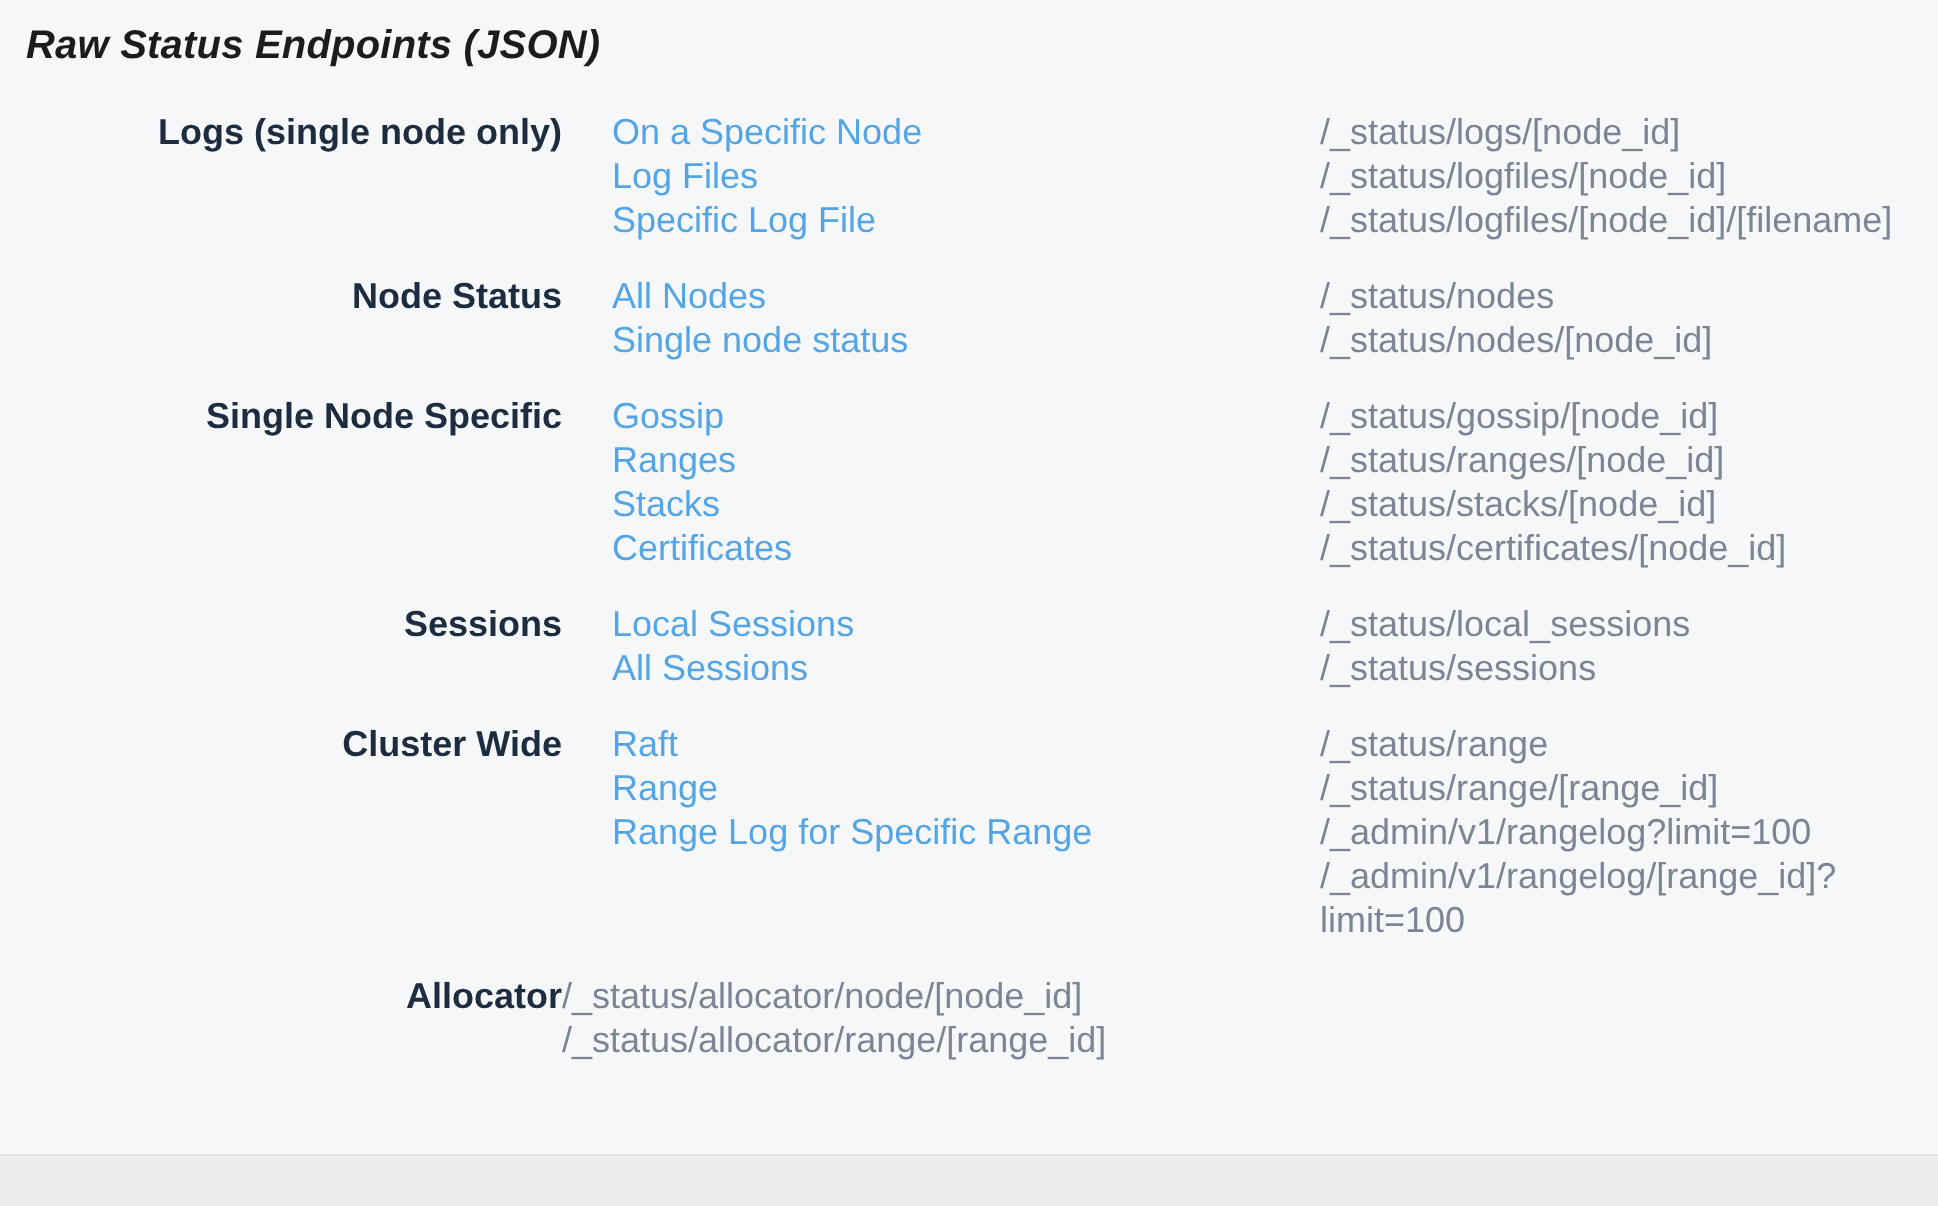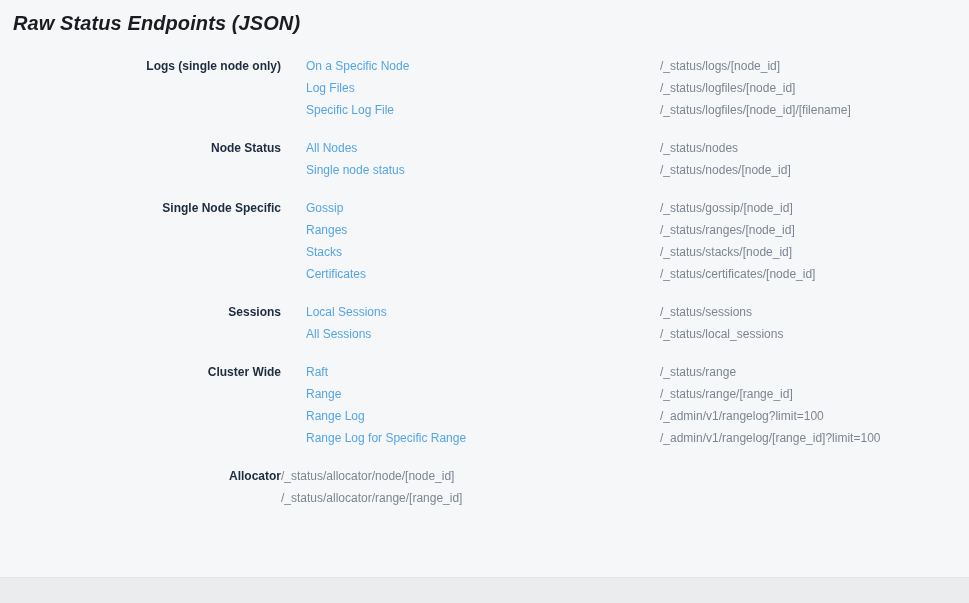--- a/index.html
+++ b/index.html
@@ -25,21 +25,21 @@
     color: #1a1c1f;
     margin: 0 0 20px 0;
     letter-spacing: 0.1px;
     font-style: italic;
   }
   .groups { }
   .group {
     display: flex;
     align-items: flex-start;
     margin-bottom: 16px;
-    font-size: 12px;
+    font-size: 18px;
     line-height: 22px;
   }
   .col-category {
     width: 268px;
     flex: 0 0 268px;
     text-align: right;
     color: #1d2c3f;
     font-weight: 700;
     padding-right: 0;
   }
@@ -107,30 +107,29 @@
           <span class="endpoint-path">/_status/certificates/[node_id]</span>
         </div>
       </div>
       <div class="group">
         <div class="col-category">Sessions</div>
         <div class="col-links">
           <a class="endpoint-link">Local Sessions</a>
           <a class="endpoint-link">All Sessions</a>
         </div>
         <div class="col-paths">
+          <span class="endpoint-path">/_status/local_sessions</span>
           <span class="endpoint-path">/_status/sessions</span>
-          <span class="endpoint-path">/_status/local_sessions</span>
         </div>
       </div>
       <div class="group">
         <div class="col-category">Cluster Wide</div>
         <div class="col-links">
           <a class="endpoint-link">Raft</a>
           <a class="endpoint-link">Range</a>
-          <a class="endpoint-link">Range Log</a>
           <a class="endpoint-link">Range Log for Specific Range</a>
         </div>
         <div class="col-paths">
           <span class="endpoint-path">/_status/range</span>
           <span class="endpoint-path">/_status/range/[range_id]</span>
           <span class="endpoint-path">/_admin/v1/rangelog?limit=100</span>
           <span class="endpoint-path">/_admin/v1/rangelog/[range_id]?limit=100</span>
         </div>
       </div>
       <div class="group">

